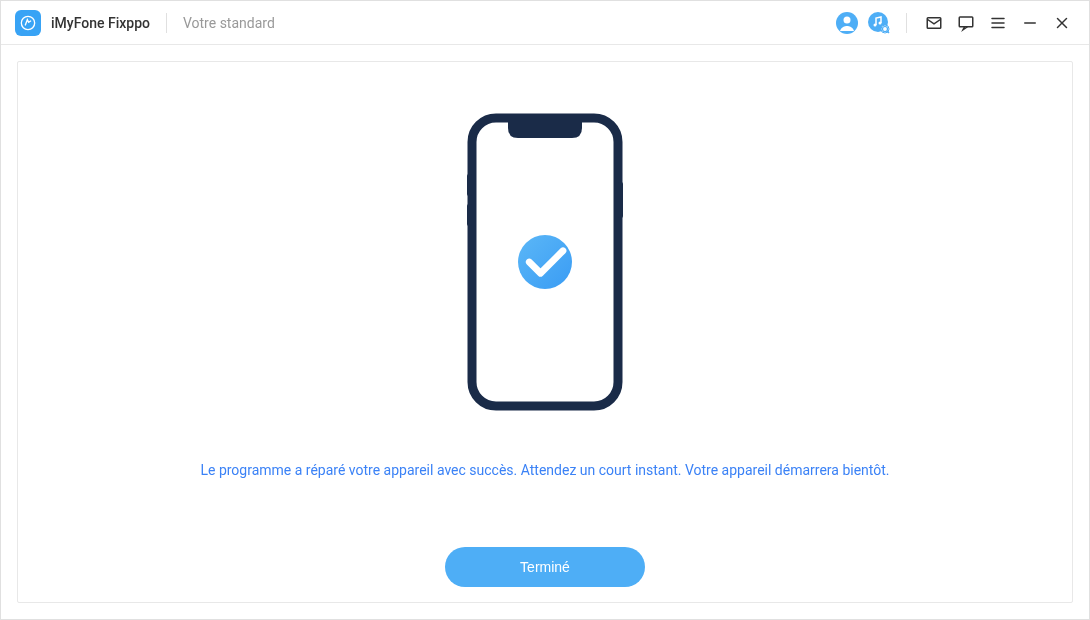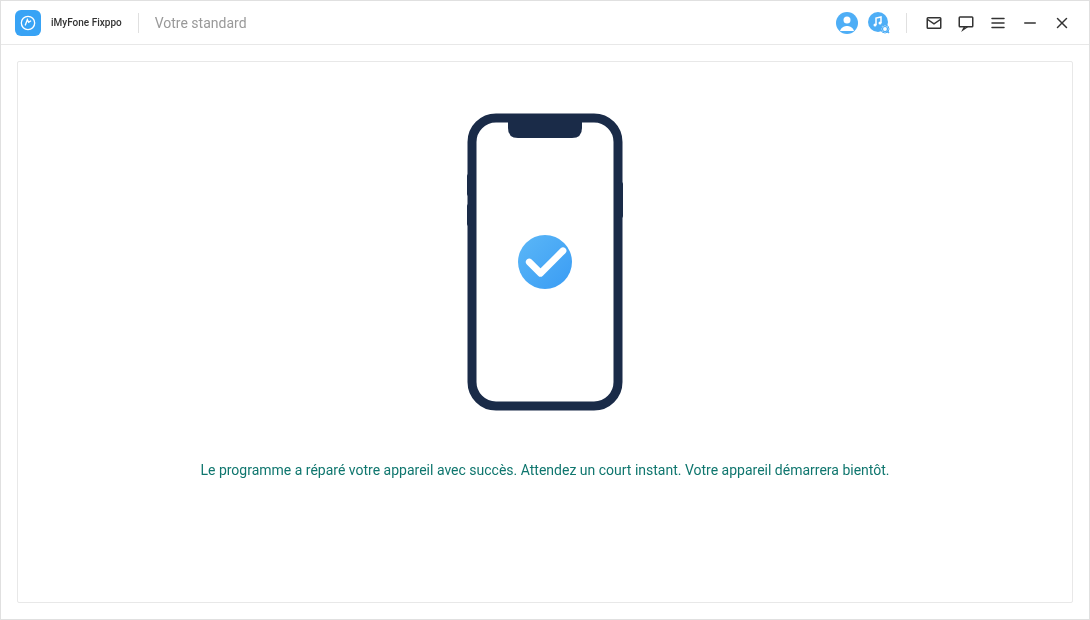--- a/index.html
+++ b/index.html
@@ -32,21 +32,21 @@
       width: 26px;
       height: 26px;
       background: #38a3f5;
       border-radius: 6px;
       display: flex;
       align-items: center;
       justify-content: center;
       margin-right: 10px;
     }
     .app-title {
-      font-size: 10px;
+      font-size: 14px;
       color: #333;
       font-weight: 500;
     }
     .mode-divider {
       width: 1px;
       height: 20px;
       background: #e0e0e0;
       margin: 0 16px;
     }
     .mode-label {
@@ -117,21 +117,21 @@
       width: 54px;
       height: 54px;
       border-radius: 50%;
       background: linear-gradient(135deg, #5bb7f7 0%, #3a9cf4 100%);
       display: flex;
       align-items: center;
       justify-content: center;
     }
     .message {
       font-size: 14px;
-      color: #0f766e;
+      color: #3b82f6;
       text-align: center;
       margin-bottom: 69px;
     }
     .done-button {
       width: 200px;
       height: 40px;
       background: #4eaef6;
       border: none;
       border-radius: 20px;
       color: #fff;
@@ -217,15 +217,16 @@
           <rect x="1" y="92" width="5" height="22" rx="2" fill="#1a2b48"></rect>
           <rect x="152" y="70" width="5" height="36" rx="2" fill="#1a2b48"></rect>
         </svg>
         <div class="check-circle">
           <svg width="28" height="28" viewBox="0 0 24 24" fill="none">
             <path d="M5 12l5 5L20 7" stroke="#fff" stroke-width="3" stroke-linecap="round" stroke-linejoin="round"></path>
           </svg>
         </div>
       </div>
       <div class="message">Le programme a réparé votre appareil avec succès. Attendez un court instant. Votre appareil démarrera bientôt.</div>
+      <button class="done-button">Terminé</button>
     </div>
   </div>
 </div>
 
 </body></html>

